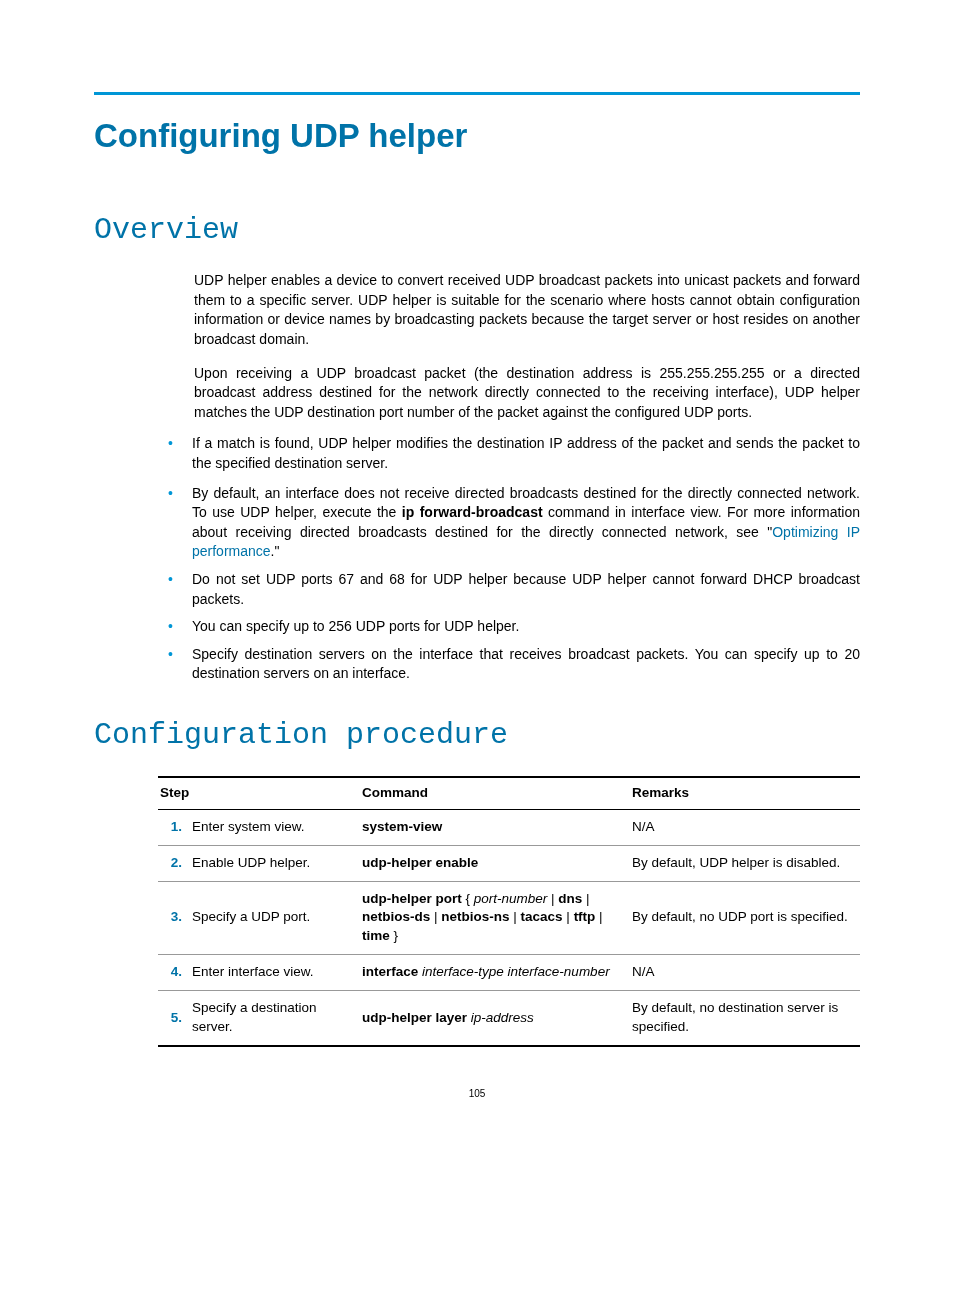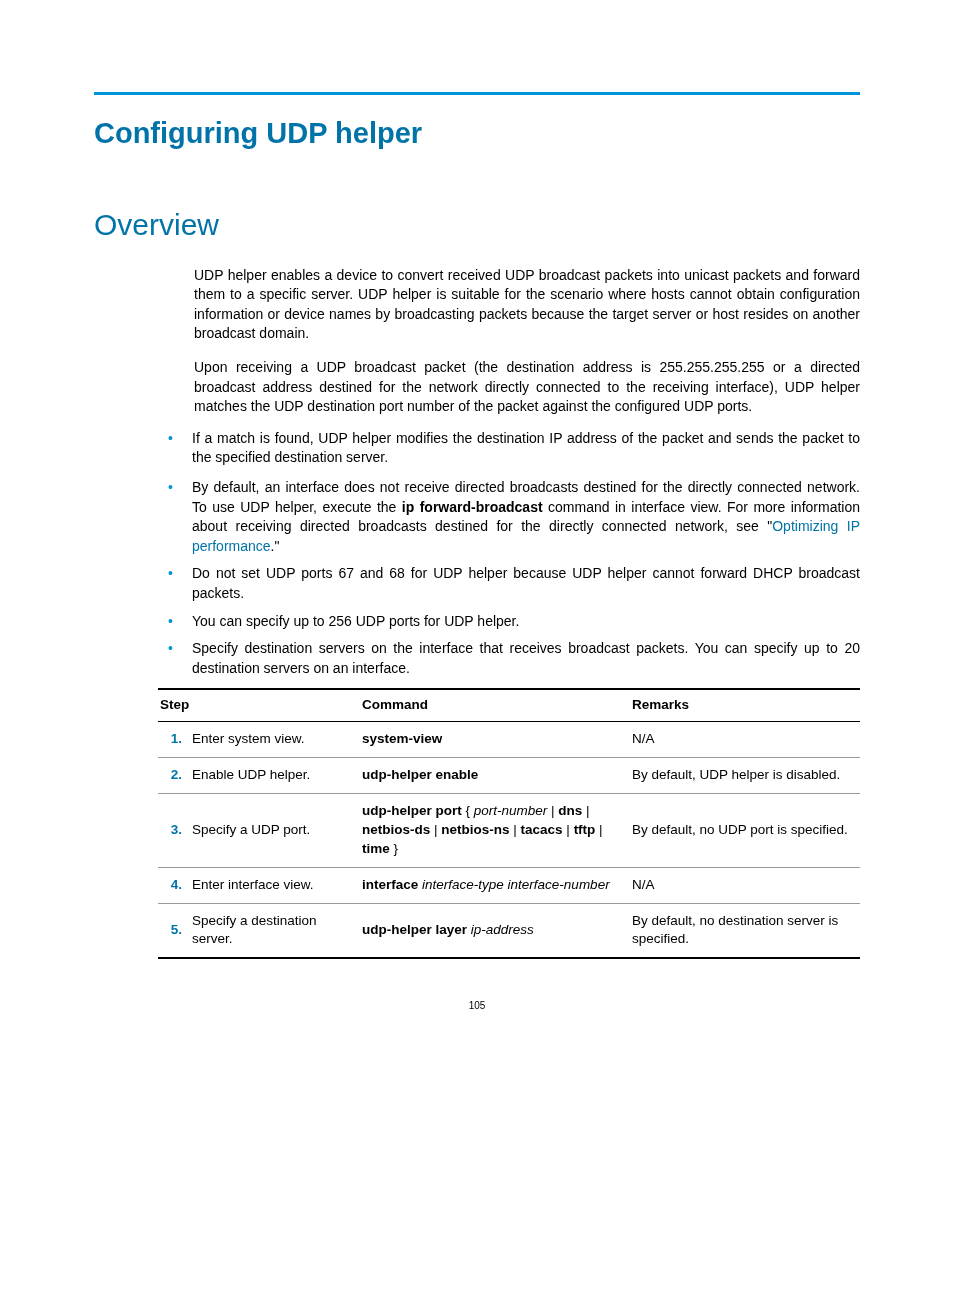--- a/index.html
+++ b/index.html
@@ -19,26 +19,26 @@
     box-sizing: border-box;
     position: relative;
   }
   .top-rule {
     border-top: 3px solid #0096d6;
     margin-bottom: 18px;
   }
   h1.title {
     font-family: "Futura", "Trebuchet MS", Arial, sans-serif;
     font-weight: bold;
-    font-size: 29px;
+    font-size: 33px;
     color: #0073a8;
     margin: 0 0 50px 0;
   }
   h2.section {
-    font-family: Liberation Sans, sans-serif;
+    font-family: Liberation Mono, monospace;
     font-weight: normal;
     font-size: 30px;
     color: #0073a8;
     margin: 30px 0 20px 0;
   }
   .body-text {
     margin-left: 100px;
     text-align: justify;
     margin-bottom: 12px;
     font-size: 14px;
@@ -121,20 +121,21 @@
 
   <ul class="bullets">
     <li>
       <span>By default, an interface does not receive directed broadcasts destined for the directly connected network. To use UDP helper, execute the </span><span class="bold">ip forward-broadcast</span><span> command in interface view. For more information about receiving directed broadcasts destined for the directly connected network, see "</span><span class="link">Optimizing IP performance</span><span>."</span>
     </li>
     <li>Do not set UDP ports 67 and 68 for UDP helper because UDP helper cannot forward DHCP broadcast packets.</li>
     <li>You can specify up to 256 UDP ports for UDP helper.</li>
     <li>Specify destination servers on the interface that receives broadcast packets. You can specify up to 20 destination servers on an interface.</li>
   </ul>
 
+  <h2 class="section">Configuration procedure</h2>
   <table class="proc">
     <thead>
       <tr>
         <th colspan="2">Step</th>
         <th>Command</th>
         <th>Remarks</th>
       </tr>
     </thead>
     <tbody>
       <tr>

